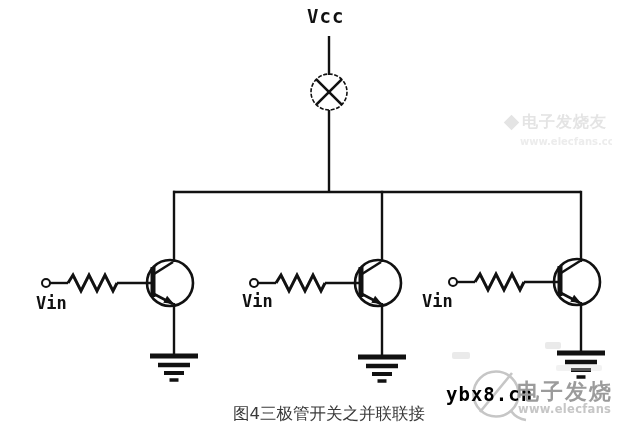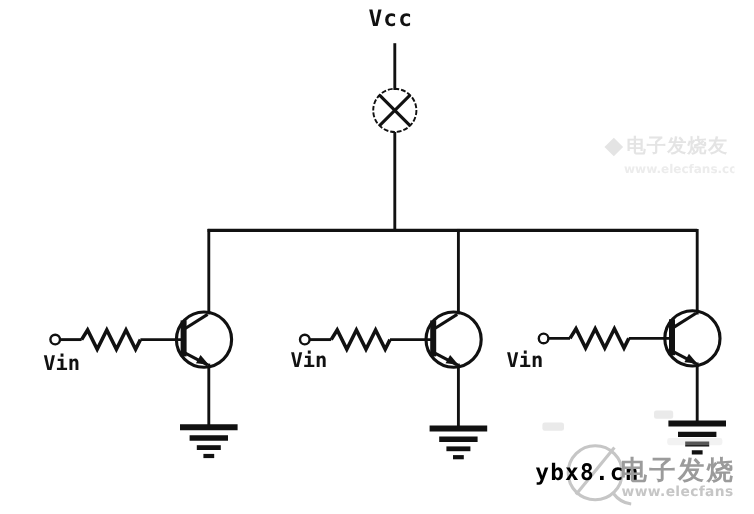--- a/index.html
+++ b/index.html
@@ -110,20 +110,21 @@
     <rect x="452" y="352" width="18" height="7" rx="2" class="smudge"></rect>
     <rect x="545" y="342" width="16" height="7" rx="2" class="smudge"></rect>
     <rect x="556" y="365" width="46" height="6" rx="2" class="smudge" style="opacity:.35"></rect>
   </svg>
 
   <span class="lbl mono vcc">Vcc</span>
   <span class="lbl mono vin1">Vin</span>
   <span class="lbl mono vin2">Vin</span>
   <span class="lbl mono vin3">Vin</span>
 
+  <span class="lbl caption">图4三极管开关之并联联接</span>
 
   <span class="lbl mono ybx">ybx8.cn</span>
   <span class="lbl brandb">电子发烧友</span>
   <span class="lbl urlb">www.elecfans.com</span>
 
   <div class="lbl sidewm">
     <div class="row">
       <span class="diamond"></span>
       <span class="brands">电子发烧友</span>
     </div>

